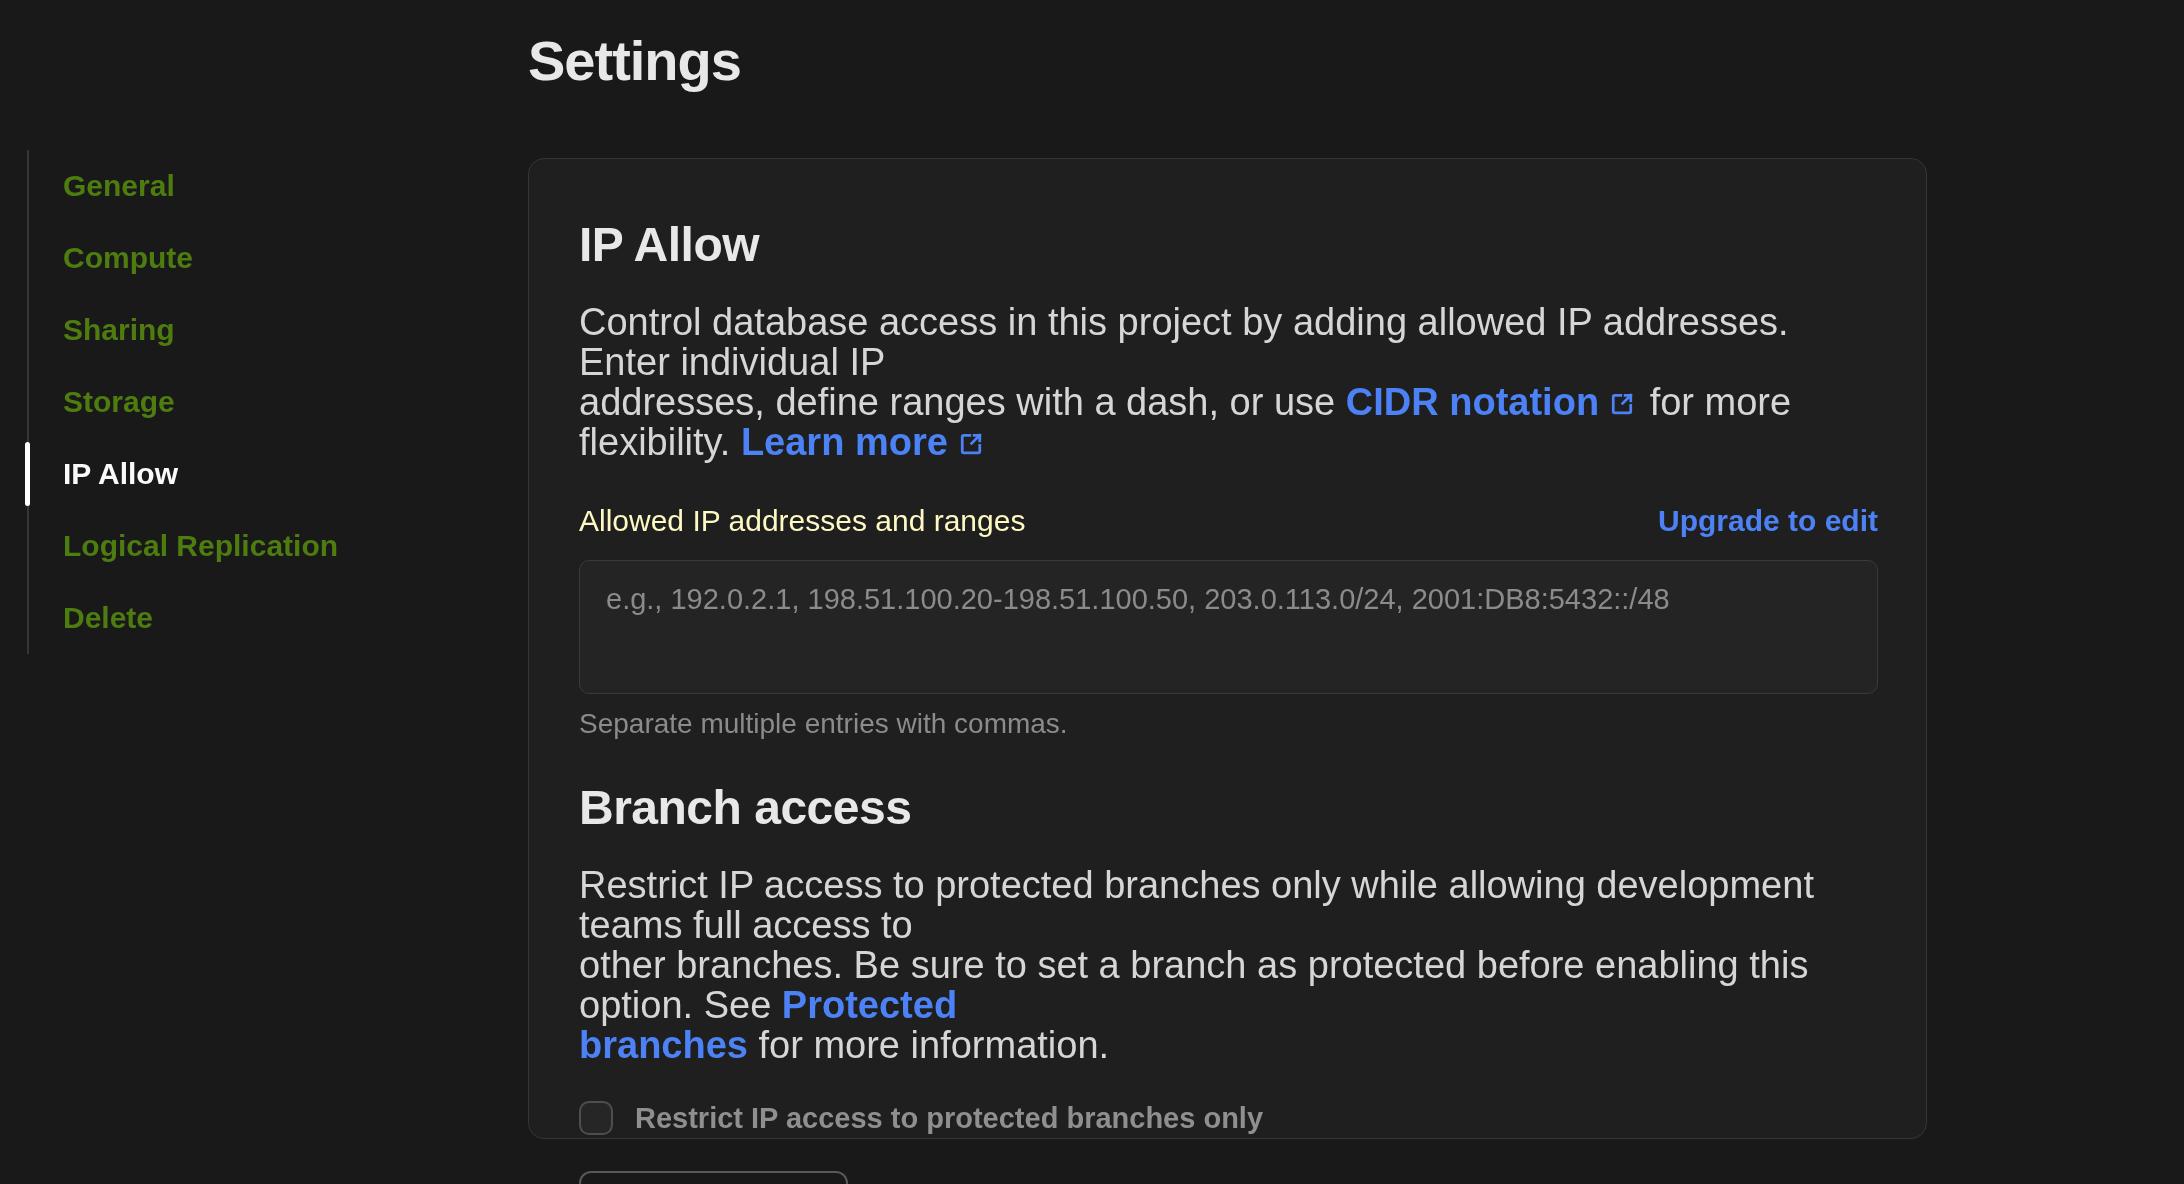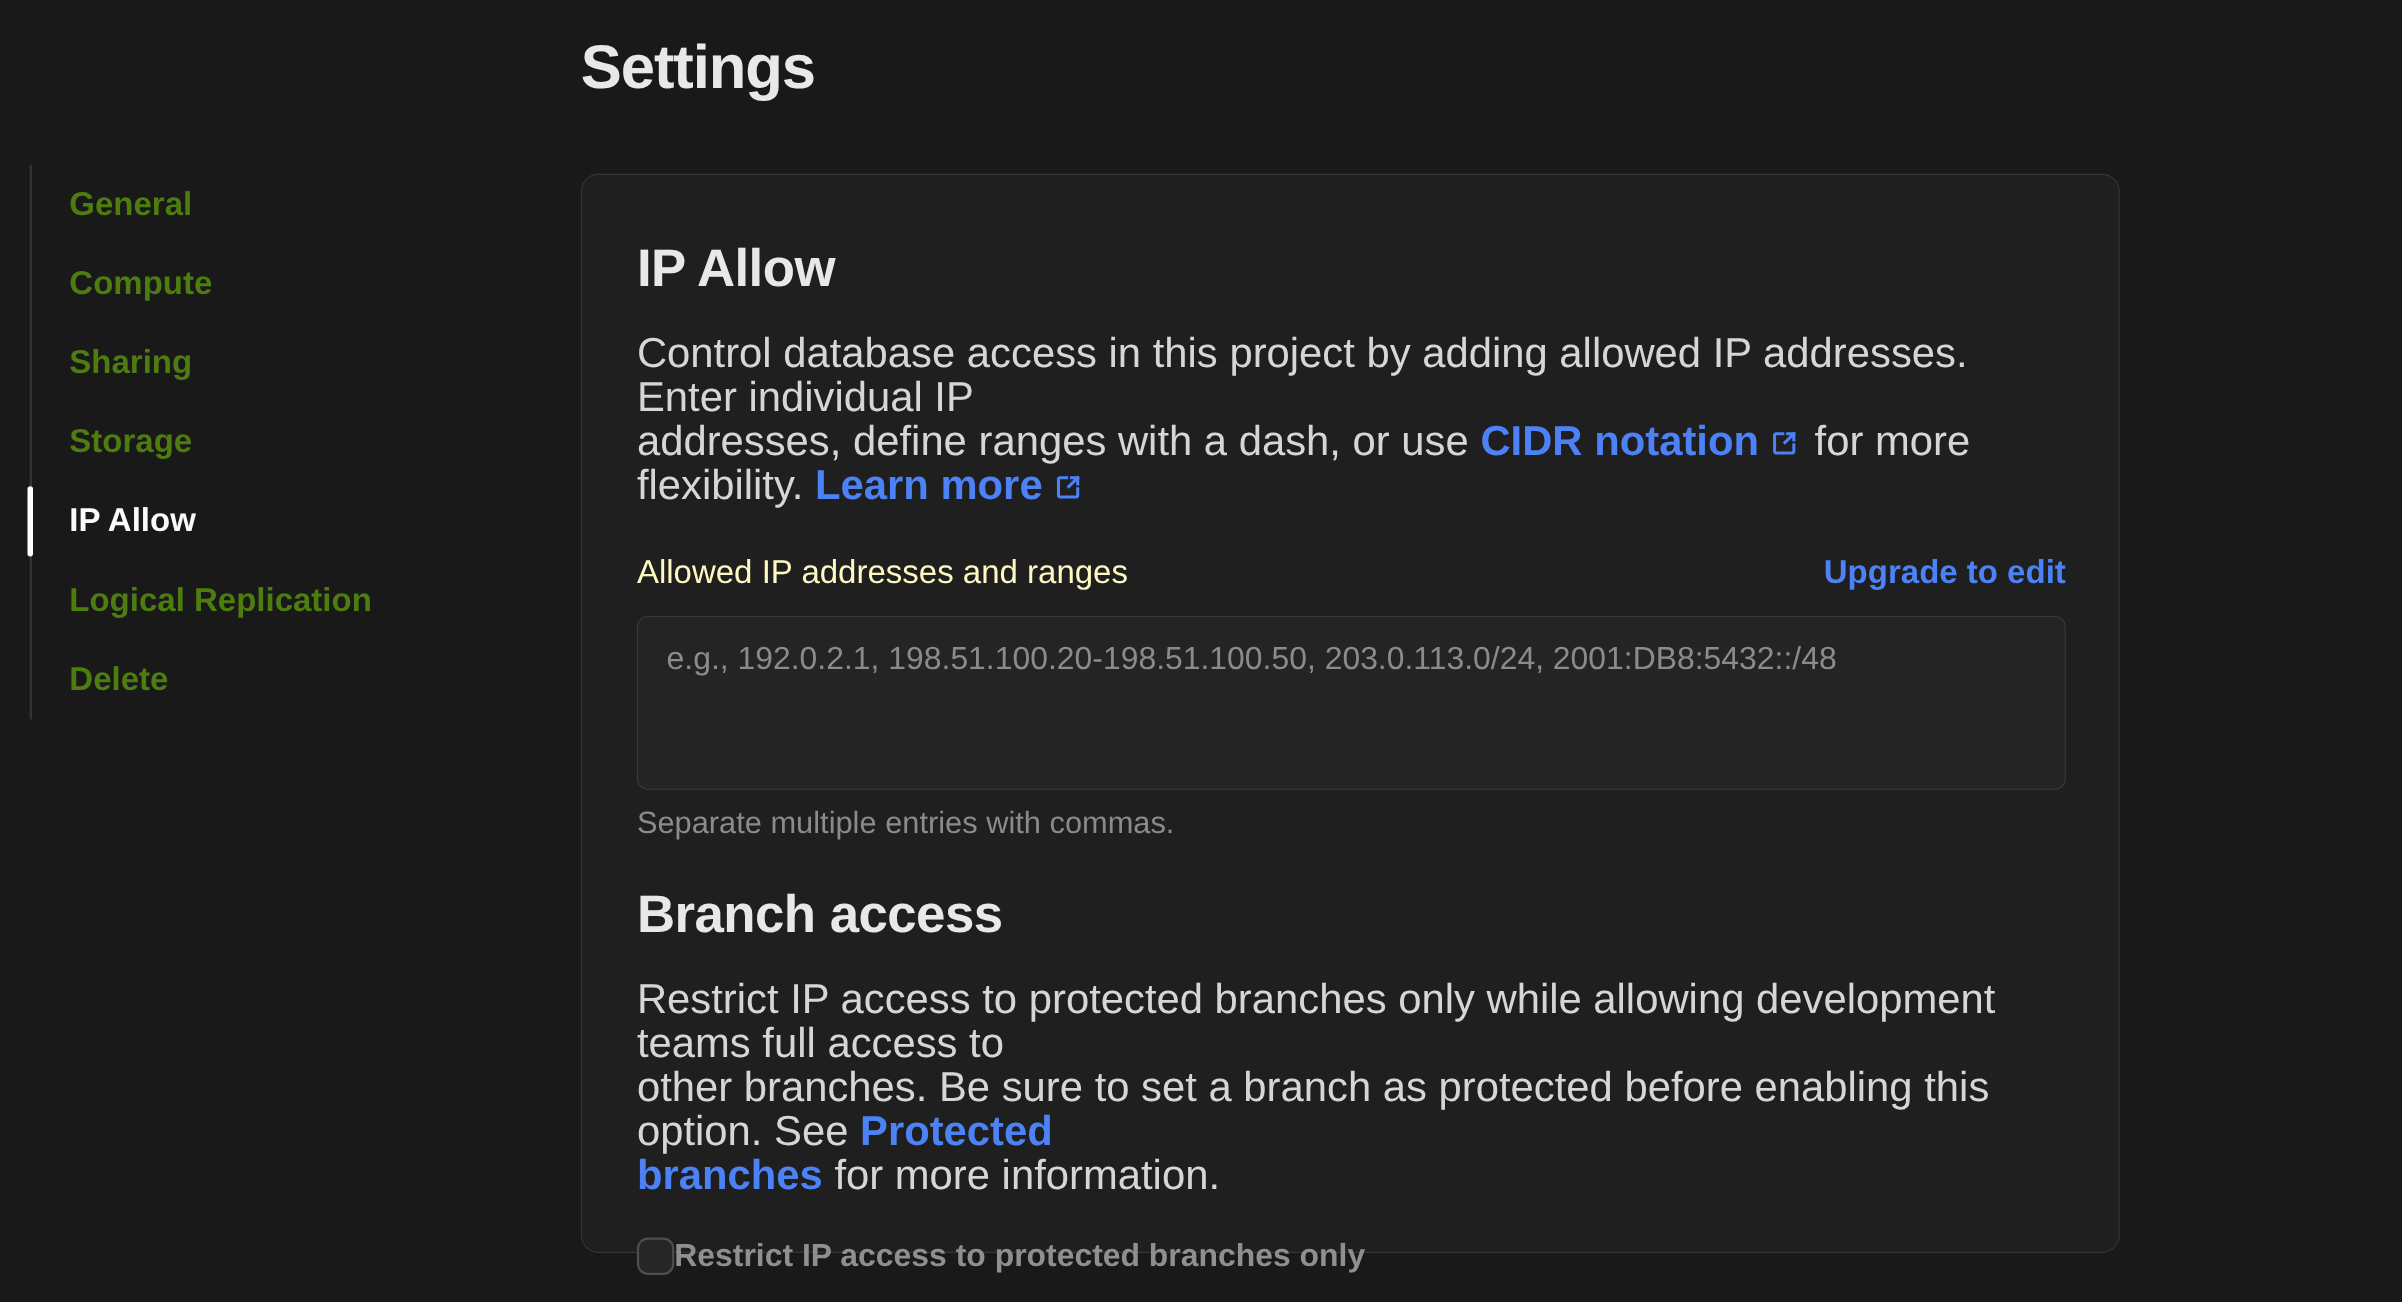--- a/index.html
+++ b/index.html
@@ -122,21 +122,21 @@
     font-weight: 600;
     color: #4c82f5;
     text-decoration: none;
     cursor: pointer;
   }
 
   .ip-textarea {
     display: block;
     box-sizing: border-box;
     width: 100%;
-    height: 158px;
+    height: 134px;
     background: #242424;
     border: 1px solid #3a3a3a;
     border-radius: 10px;
     padding: 22px 26px;
     font-family: "Liberation Sans", "DejaVu Sans", sans-serif;
     font-size: 29px;
     color: #d6d6d6;
     resize: none;
     outline: none;
   }
@@ -144,20 +144,21 @@
 
   .helper-text {
     font-size: 28px;
     color: #8b8b8b;
     margin: 14px 0 0 0;
   }
 
   .checkbox-row {
     display: flex;
     align-items: center;
+    gap: 22px;
     margin: 0 0 36px 0;
   }
   .checkbox-box {
     box-sizing: border-box;
     width: 34px;
     height: 34px;
     flex: 0 0 34px;
     background: #262626;
     border: 2px solid #4e4e4e;
     border-radius: 10px;

